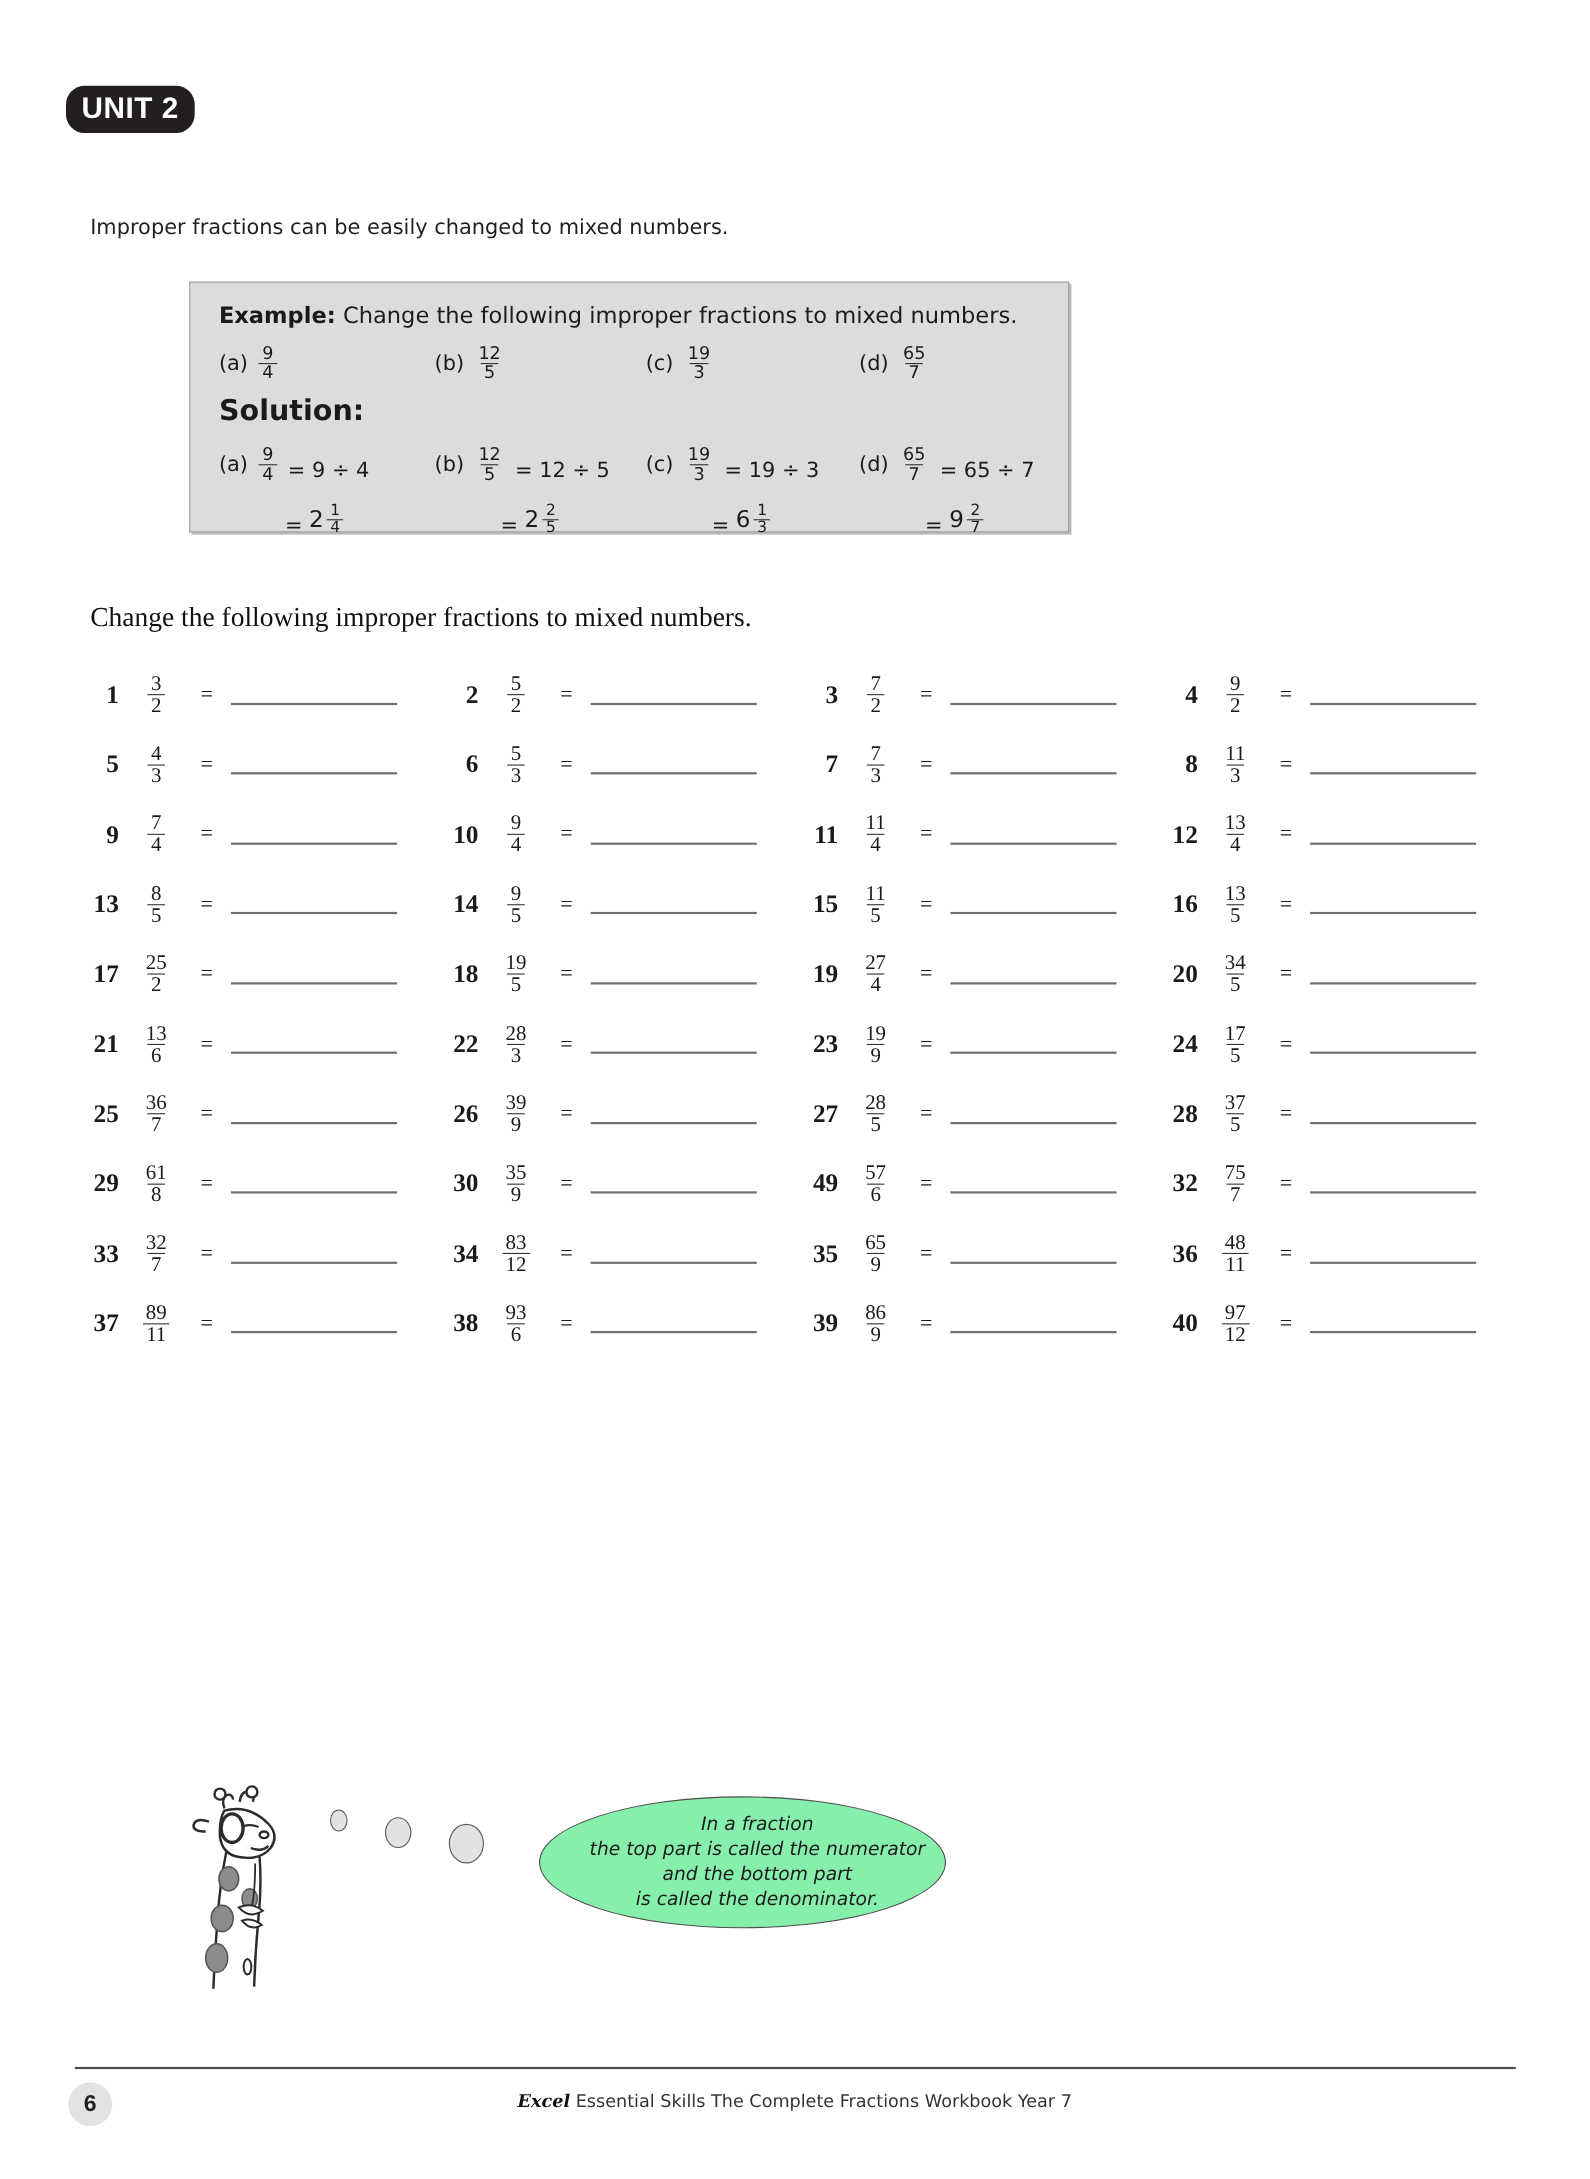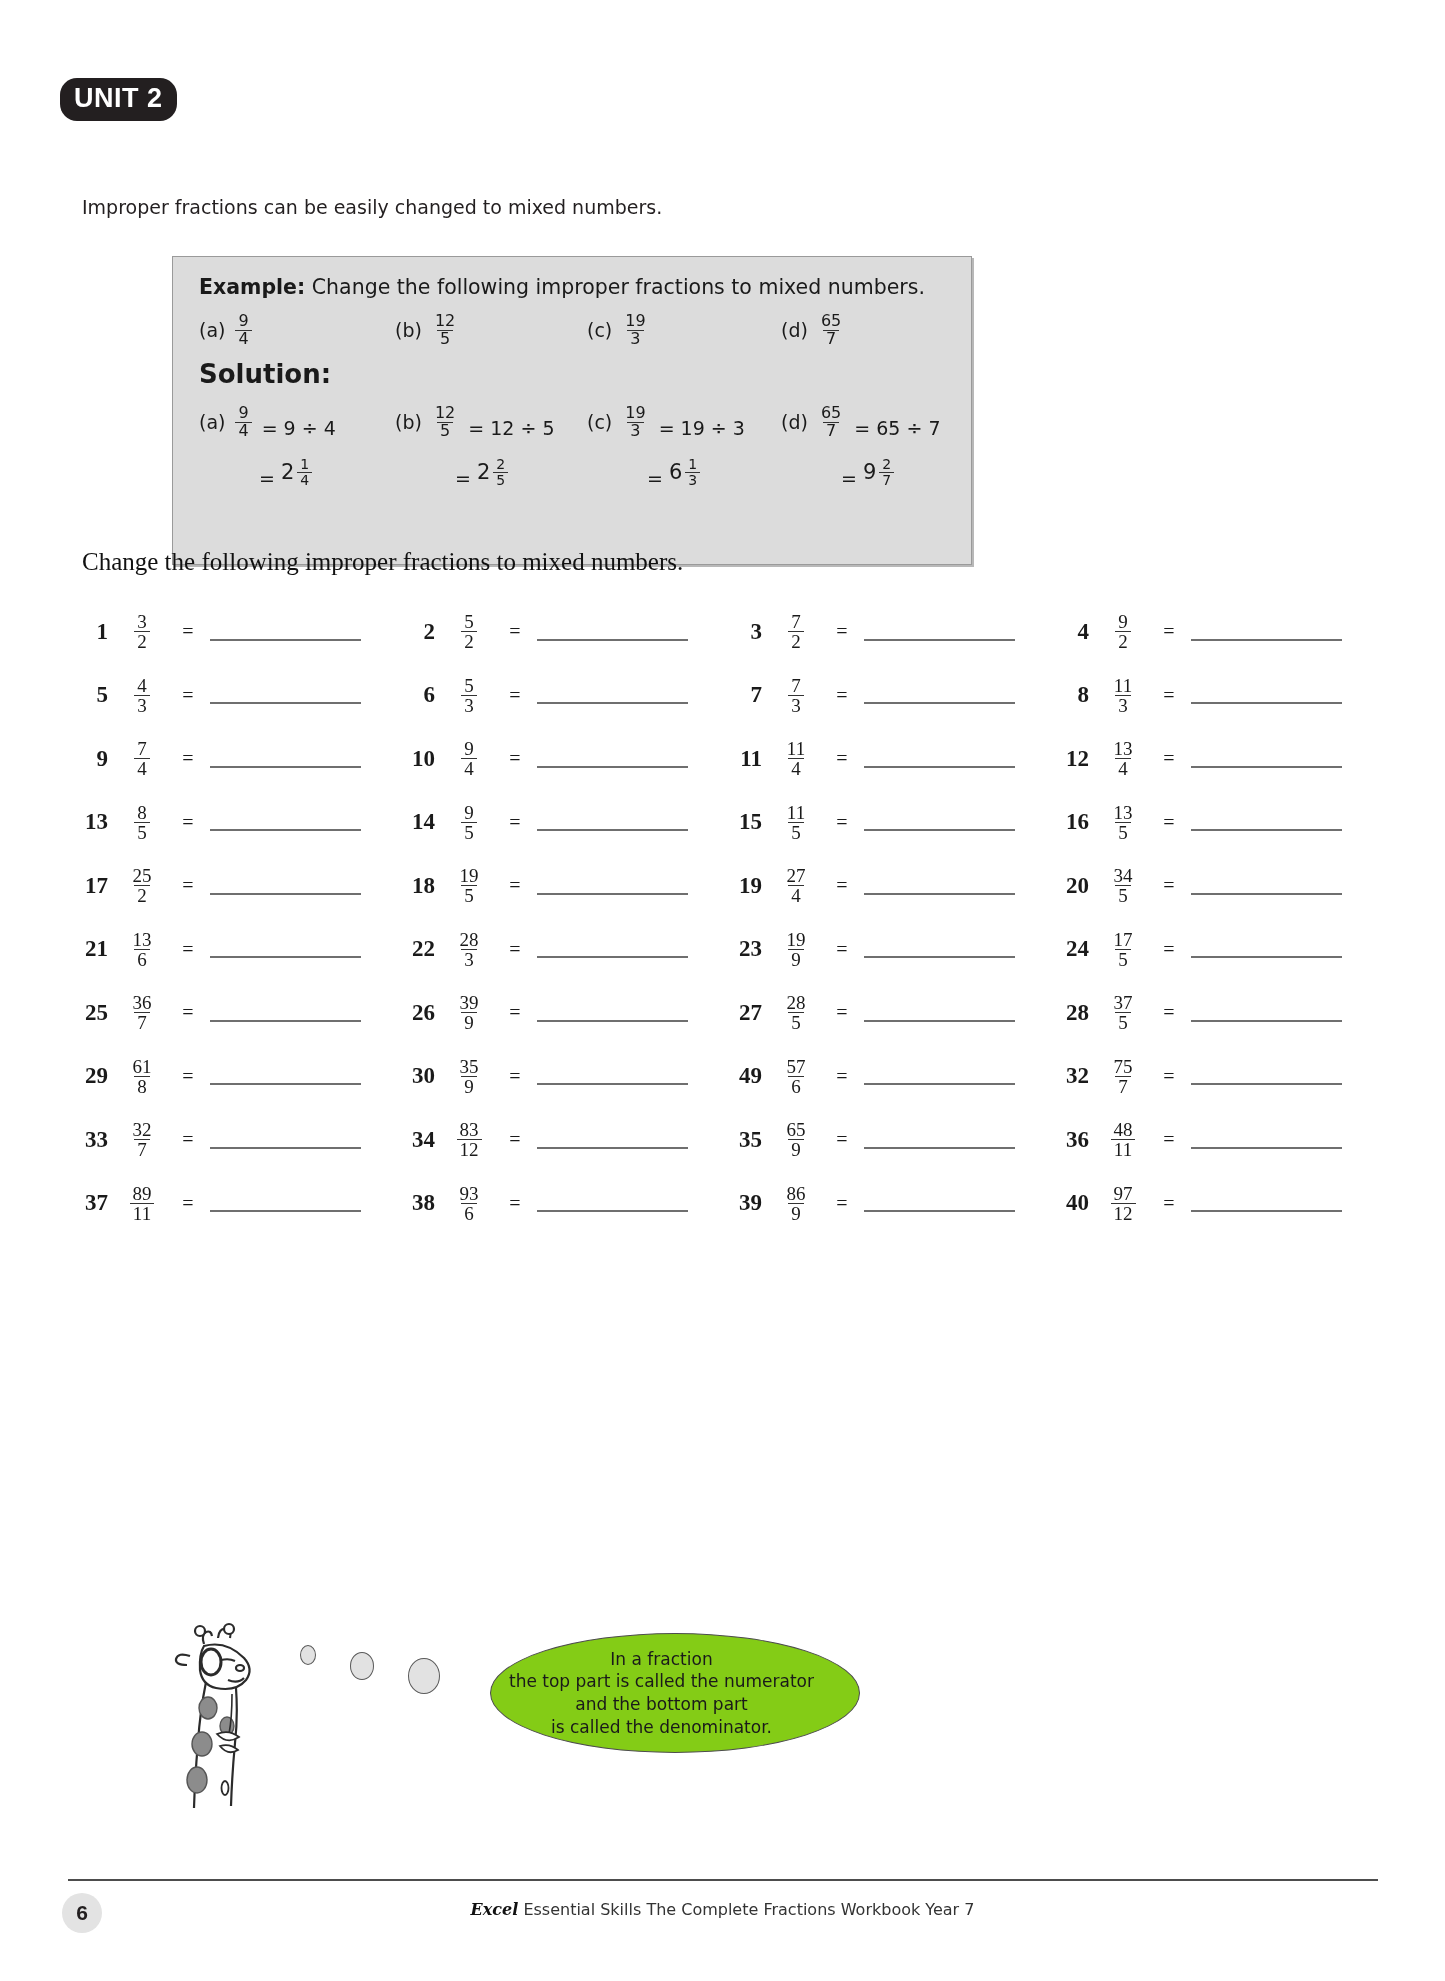--- a/index.html
+++ b/index.html
@@ -52,21 +52,21 @@
     color: #231f20;
     font-family: "DejaVu Sans", sans-serif;
   }
 
   
   .example-box {
     position: absolute;
     left: 172px;
     top: 256px;
     width: 800px;
-    height: 309px;
+    height: 228px;
     background: #dcdcdc;
     border: 1px solid #9a9a9a;
     box-shadow: 2px 2px 0 #b8b8b8;
   }
   .ex-head {
     position: absolute;
     left: 26px;
     top: 18px;
     font-size: 20.5px;
     font-family: "DejaVu Sans", sans-serif;
@@ -183,27 +183,28 @@
   }
   .dot1 { left: 130px; top: 25px; width: 16px; height: 20px; }
   .dot2 { left: 180px; top: 32px; width: 24px; height: 28px; }
   .dot3 { left: 238px; top: 38px; width: 32px; height: 36px; }
   .speech {
     position: absolute;
     left: 320px;
     top: 13px;
     width: 370px;
     height: 120px;
-    background: #84cc16;
+    background: #86efac;
     border: 1.6px solid #4d4d4d;
     border-radius: 50% / 50%;
     display: flex;
     align-items: center;
-    justify-content: flex-start;
+    justify-content: flex-end;
     text-align: center;
+    font-style: italic;
   }
   .speech-text {
     font-size: 17px;
     line-height: 1.33;
     font-family: "DejaVu Sans", sans-serif;
     color: #1a1a1a;
     padding: 0 18px;
   }
 
   

